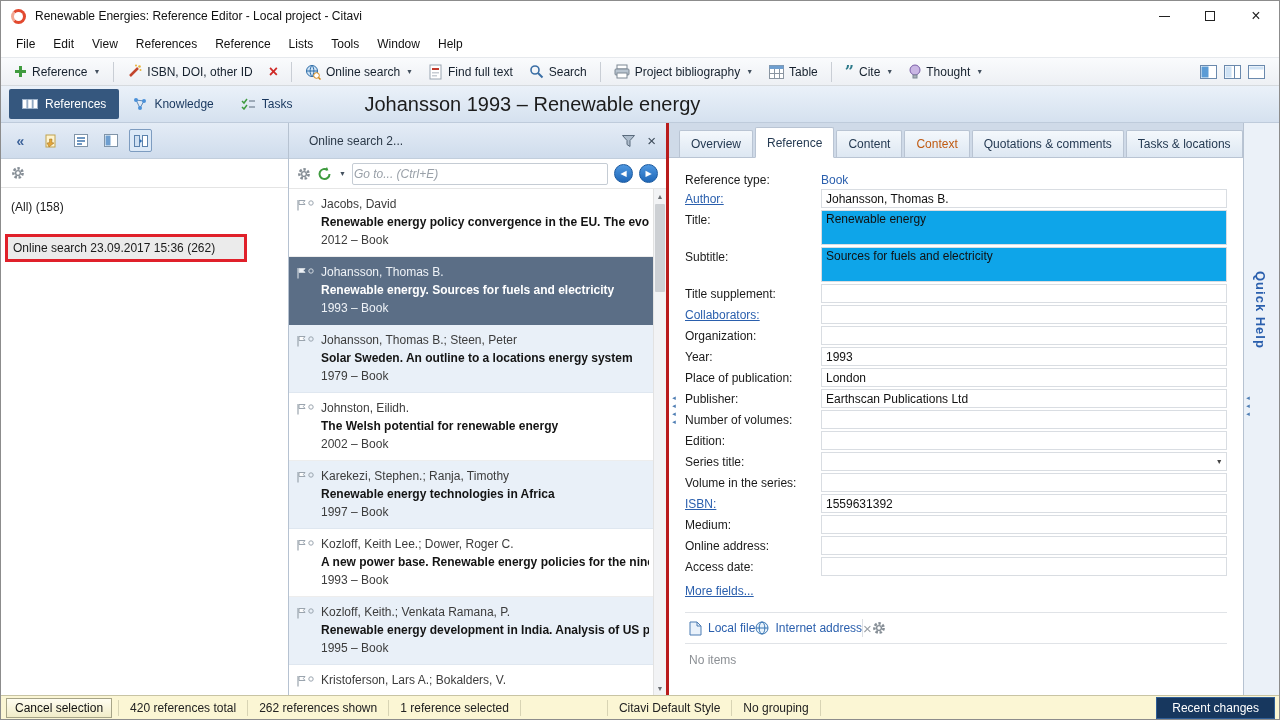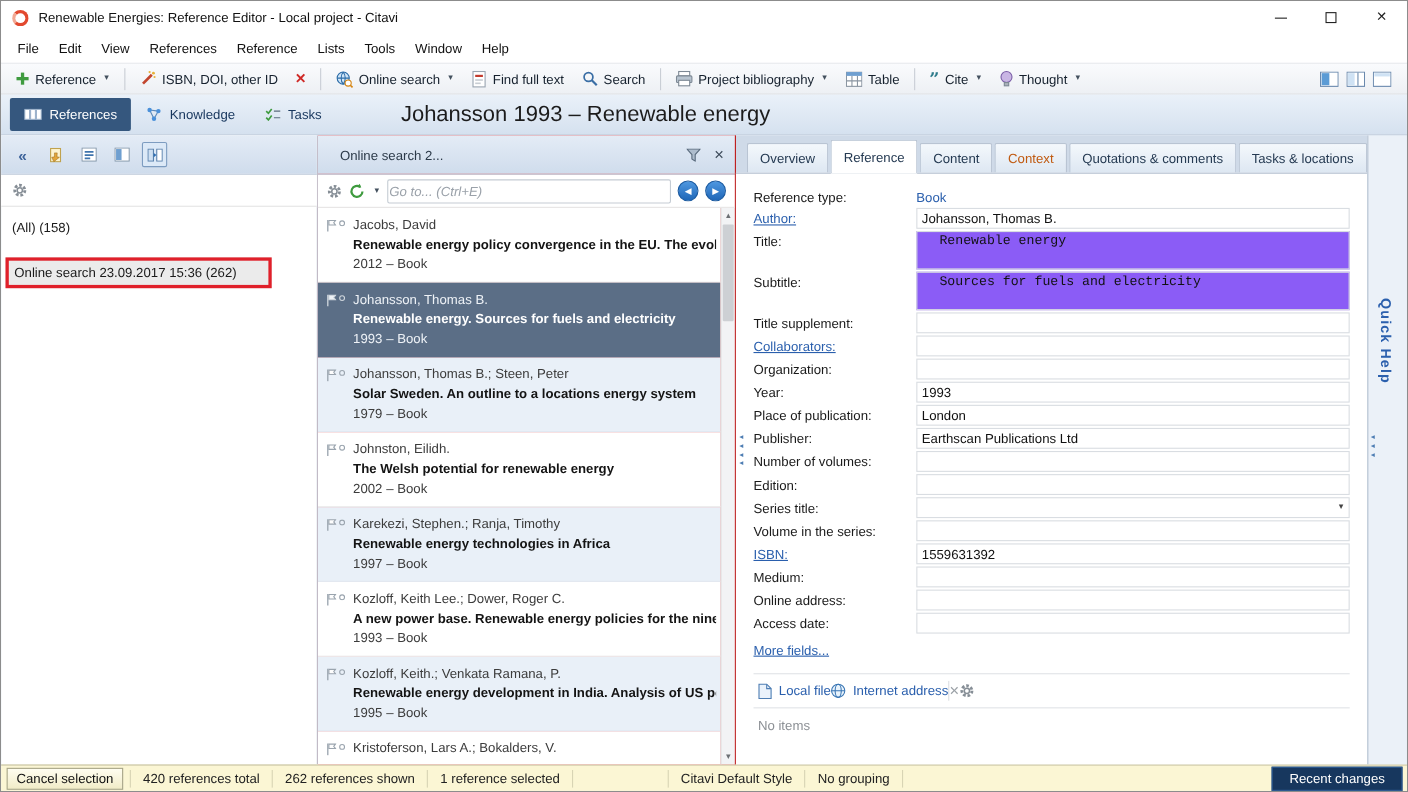--- a/index.html
+++ b/index.html
@@ -45,21 +45,21 @@
   .panel-strip{height:36px;background:linear-gradient(#e4ecf6,#cfdcec);border-bottom:1px solid #c2cedc;display:flex;align-items:center;padding:0 8px;gap:7px;flex:0 0 auto;}
   .iconbtn{display:flex;align-items:center;justify-content:center;width:23px;height:23px;border-radius:2px;}
   .iconbtn.pressed{border:1px solid #7d9cc0;background:#dce9f7;}
   .collapse-glyph{font-size:14px;font-weight:bold;color:#3d639a;line-height:1;}
   .filter-row{height:29px;border-bottom:1px solid #e4e4e4;display:flex;align-items:center;padding:0 10px;flex:0 0 auto;background:#fff;gap:6px;}
   .cat-list{flex:1;padding-top:7px;overflow:hidden;}
   .cat-item{padding:5px 10px;color:#1a1a1a;}
   .cat-item-highlight{margin:15px 0 0 4px;width:242px;border:3px solid #e0202a;background:#ebebeb;padding:4px 5px;color:#1a1a1a;}
 
   
-  .panel-list{width:380px;background:#ef4444;border-right:1px solid #b91c1c;display:flex;flex-direction:column;position:relative;flex:0 0 auto;}
+  .panel-list{width:380px;background:#84cc16;border-right:3px solid #b91c1c;display:flex;flex-direction:column;position:relative;flex:0 0 auto;}
   .list-strip{height:36px;background:linear-gradient(#e4ecf6,#cfdcec);border-bottom:1px solid #c2cedc;display:flex;align-items:center;padding:0 10px 0 20px;flex:0 0 auto;gap:12px;}
   .list-strip-title{color:#2c3a49;}
   .strip-right{margin-left:auto;display:flex;align-items:center;gap:12px;}
   .strip-x{font-size:15px;color:#3c4a59;line-height:1;}
   .search-row{height:30px;display:flex;align-items:center;gap:6px;padding:0 8px;border-bottom:1px solid #e6e6e6;background:#fff;flex:0 0 auto;}
   .goto-input{flex:1;height:22px;border:1px solid #c5ccd4;border-radius:2px;padding:0 1px;font-family:"Liberation Sans",sans-serif;font-size:12px;color:#333;}
   .goto-input::placeholder{color:#9aa1a9;font-style:italic;}
   .navcircle{width:19px;height:19px;border-radius:50%;background:linear-gradient(#4e97e0,#1f67b8);border:1px solid #1b5aa0;color:#fff;font-size:8px;display:flex;align-items:center;justify-content:center;flex:0 0 auto;}
   .ref-list{flex:1;overflow:hidden;position:relative;padding-right:13px;}
   .ref-item{height:68px;display:flex;padding:8px 4px 0 8px;border-bottom:1px solid #ededed;background:#fff;}
@@ -78,26 +78,26 @@
   .sb-down{position:absolute;bottom:0;left:0;right:0;}
 
   
   .panel-detail{flex:1;display:flex;flex-direction:column;position:relative;}
   .splitter-marks{position:absolute;left:1px;top:272px;width:8px;display:flex;flex-direction:column;gap:2px;align-items:center;color:#4d7db3;font-size:6px;z-index:3;}
   .detail-tabs{height:34px;display:flex;align-items:flex-end;padding-left:10px;gap:2px;flex:0 0 auto;}
   .dtab{height:27px;display:flex;align-items:center;padding:0 11px;background:linear-gradient(#f4f8fc,#dde7f2);border:1px solid #b9c4d3;border-bottom:none;border-radius:2px 2px 0 0;color:#253a52;white-space:nowrap;}
   .dtab.active{background:#fff;height:31px;position:relative;z-index:2;margin-bottom:-1px;border-bottom:1px solid #fff;}
   .dtab.context{color:#c05a11;}
   .detail-body{flex:1;background:#fff;border-top:1px solid #b9c4d3;padding:12px 16px 0 16px;position:relative;overflow:hidden;}
-  .frow{display:grid;grid-template-columns:130px 1fr;column-gap:18px;margin-bottom:2px;align-items:start;}
+  .frow{display:grid;grid-template-columns:130px 1fr;column-gap:6px;margin-bottom:2px;align-items:start;}
   .flabel{padding-top:3px;color:#1a1a1a;}
   .flabel.link{color:#2a5fad;}
   .fvalue-link{color:#2a5fad;padding-top:3px;text-decoration:none;}
   .finput{height:19px;border:1px solid #d9dde2;padding:0 4px;font-family:"Liberation Sans",sans-serif;font-size:12px;color:#111;width:100%;background:#fff;}
-  .ftextarea{height:35px;border:1px solid #d9dde2;padding:1px 20px;font-family:Liberation Mono, monospace;font-size:12px;color:#111;width:100%;resize:none;overflow:hidden;display:block;background:#8b5cf6;}
+  .ftextarea{height:35px;border:1px solid #d9dde2;padding:1px 4px;font-family:Liberation Sans, sans-serif;font-size:12px;color:#111;width:100%;resize:none;overflow:hidden;display:block;background:#0ea5e9;}
   .fcombo{position:relative;}
   .fcombo .finput{padding-right:18px;}
   .combo-arrow{position:absolute;right:4px;top:6px;font-size:7px;color:#444;}
   .more-fields{color:#2a5fad;margin-top:6px;display:inline-block;}
   .attach-section{margin-top:14px;border-top:1px solid #e0e3e7;}
   .attach-bar{height:31px;display:flex;align-items:center;padding:0 4px;border-bottom:1px solid #e0e3e7;}
   .attach-btn{display:flex;align-items:center;gap:6px;color:#2a5fad;}
   .attach-sep{width:1px;height:18px;background:#dcdfe3;}
   .attach-x{color:#9aa0a6;font-size:15px;line-height:1;}
   .no-items{color:#8c9095;padding:9px 4px;}

